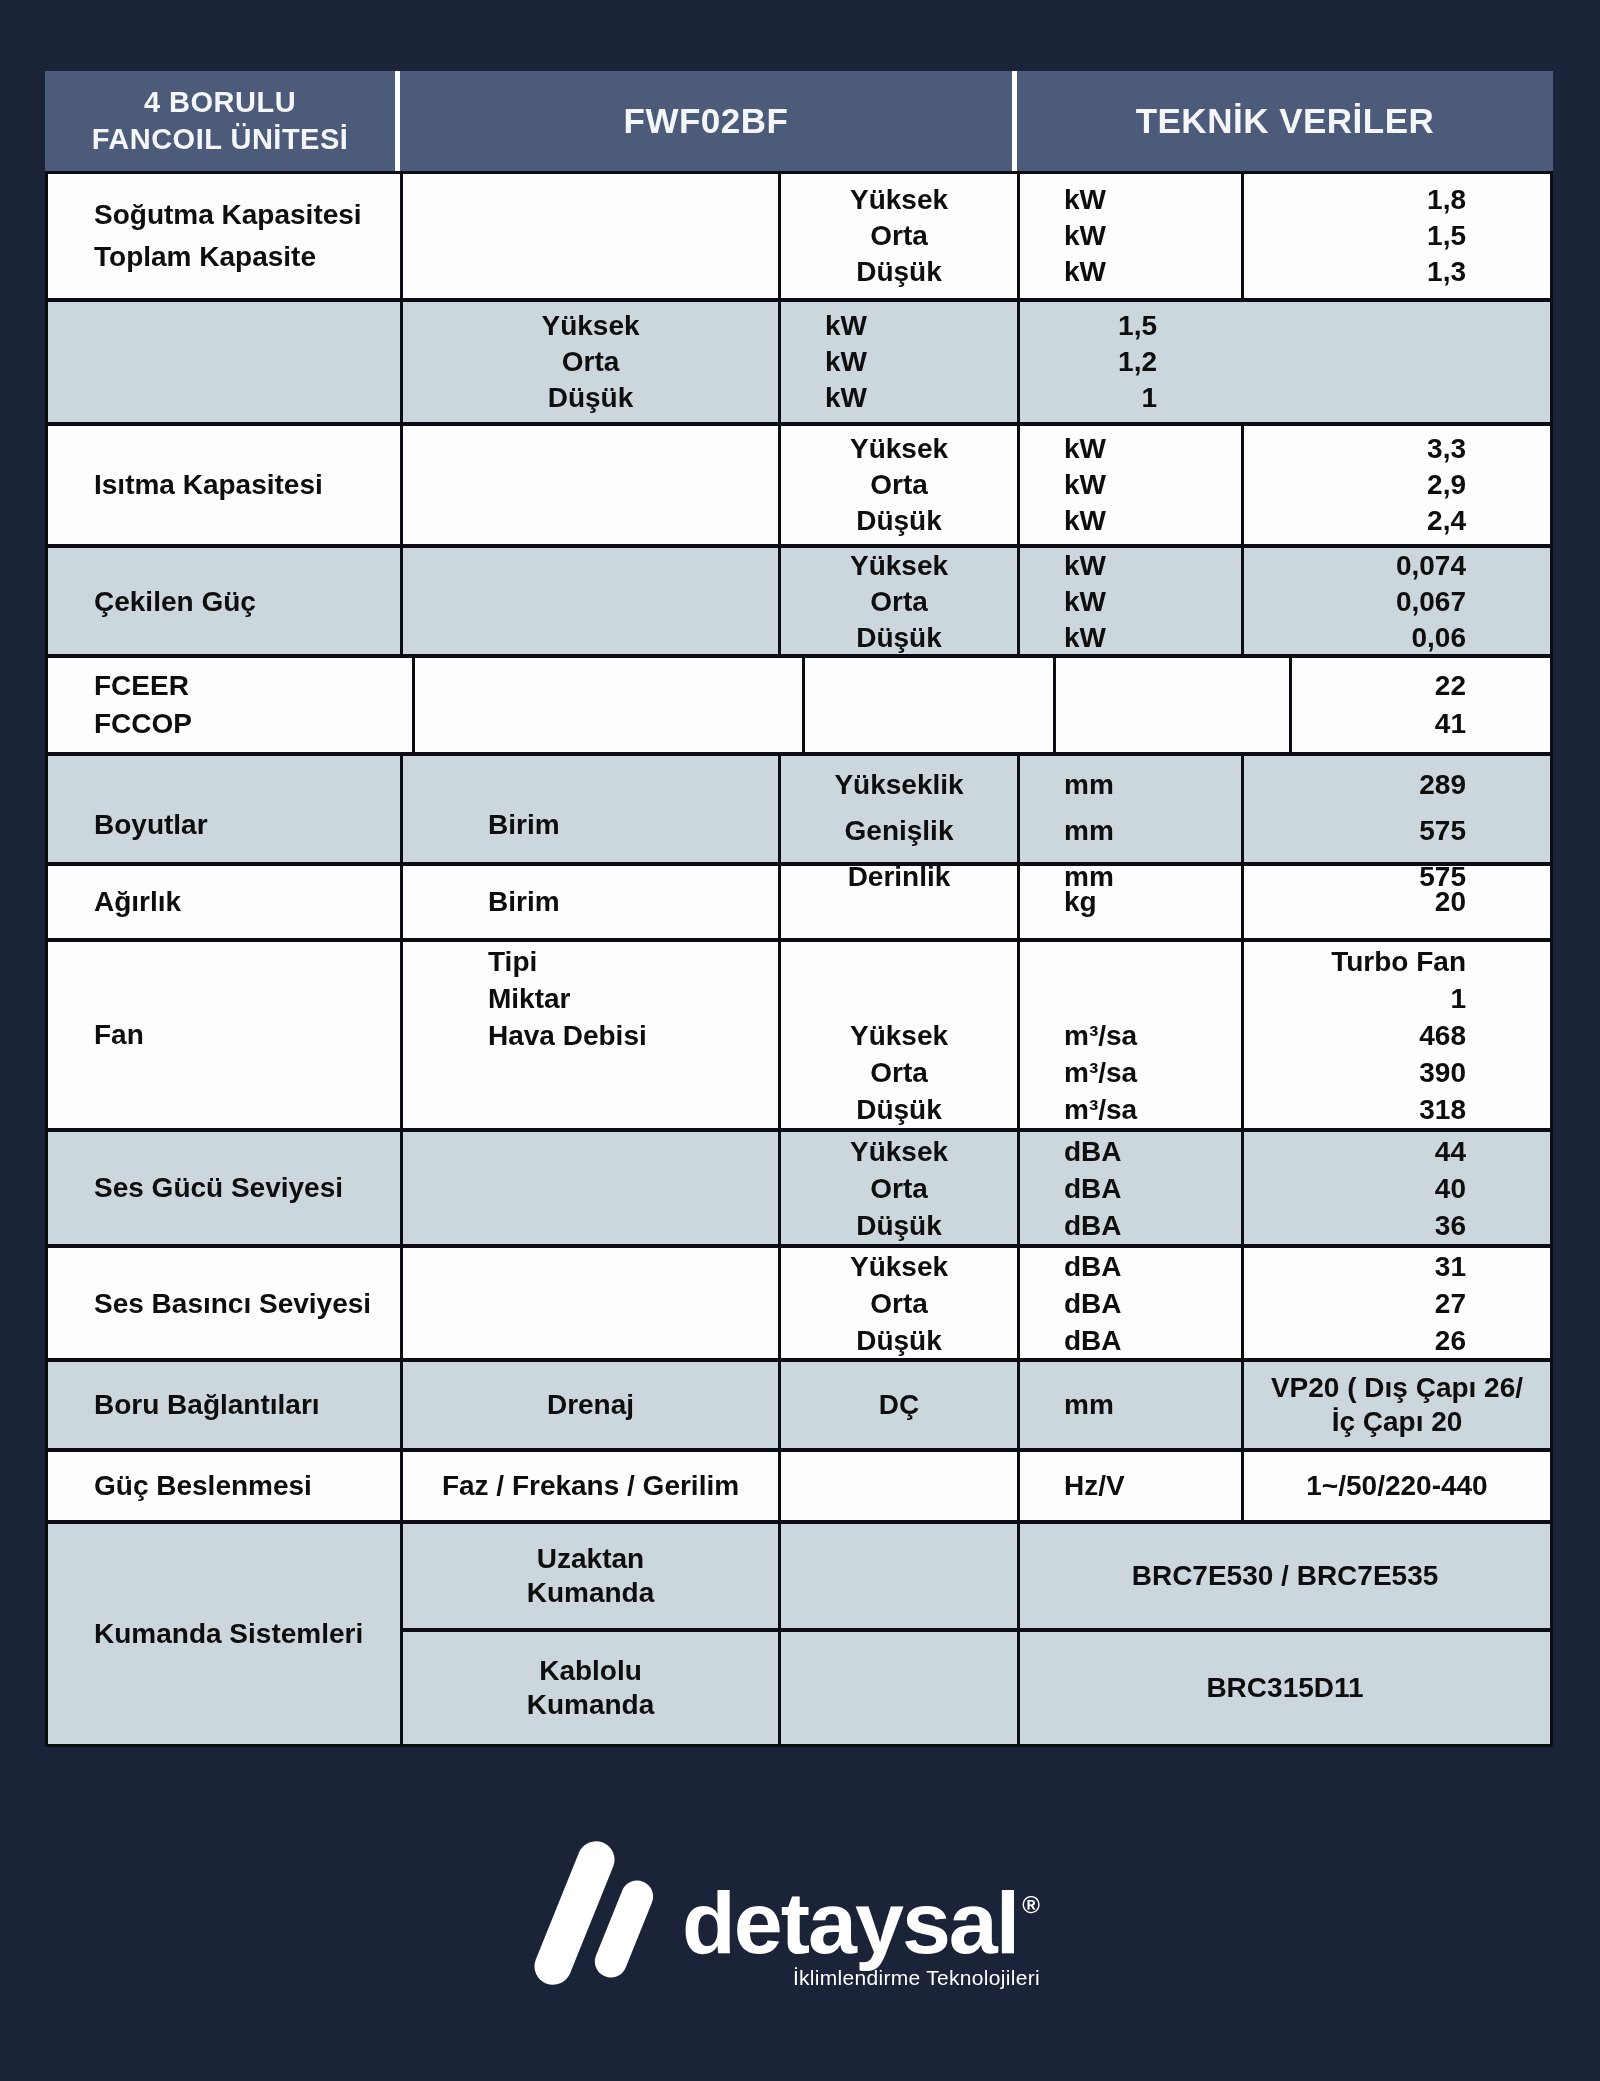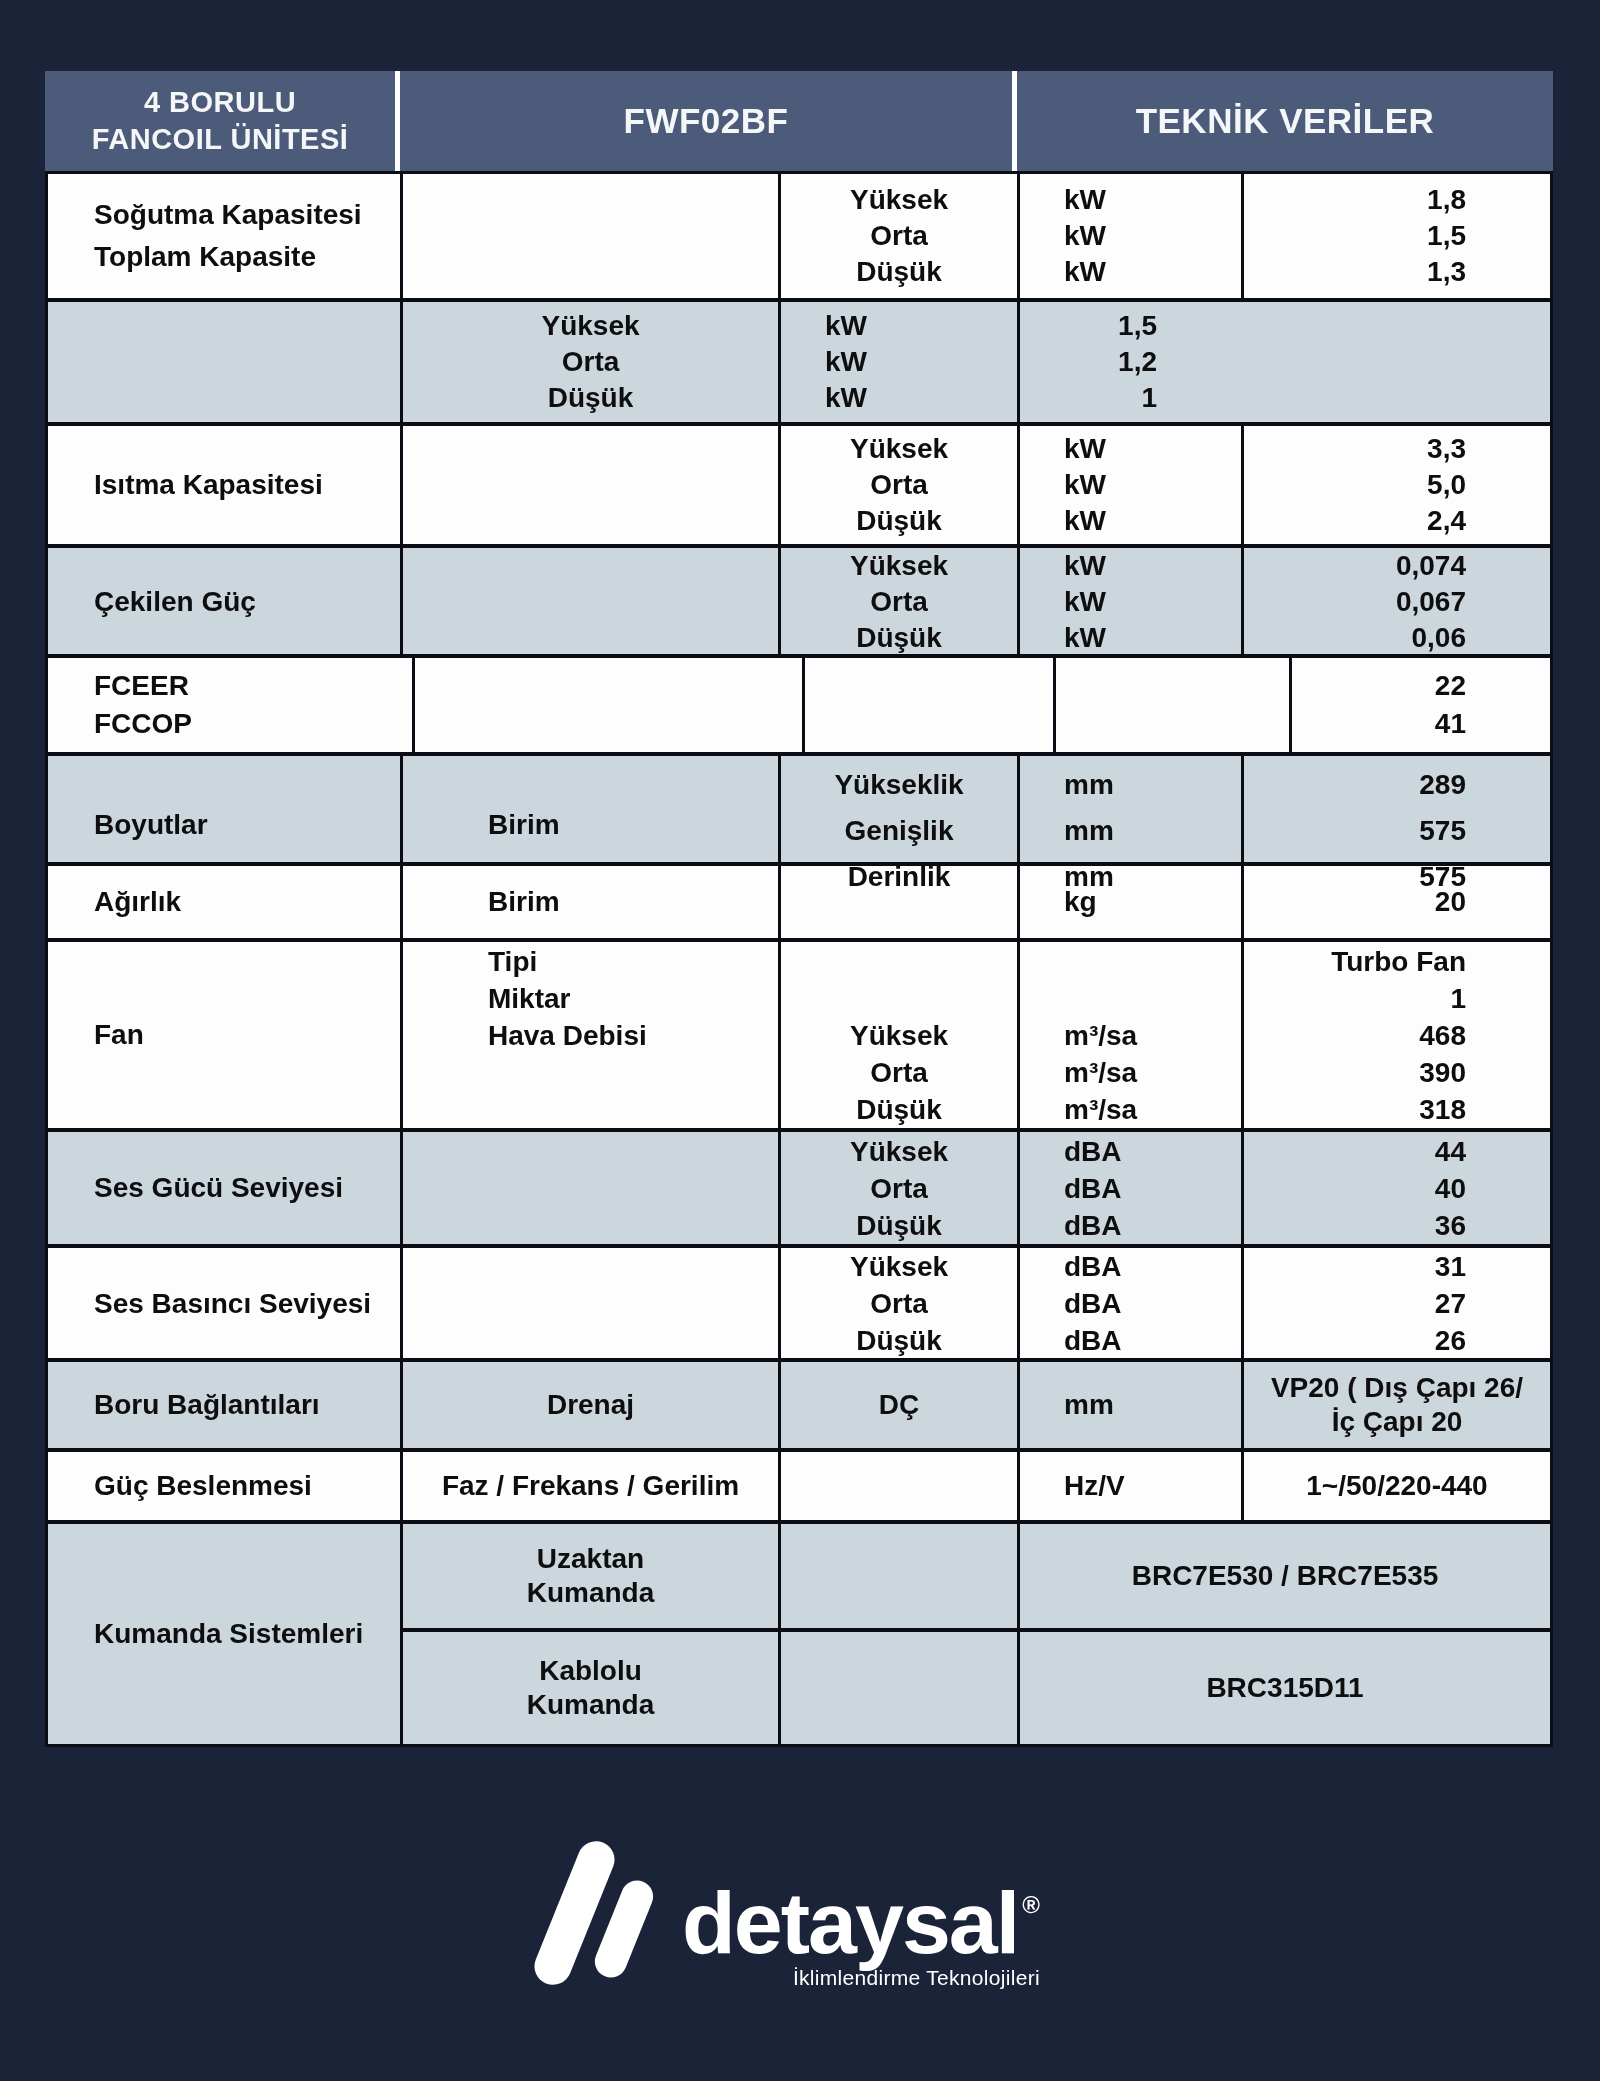--- a/index.html
+++ b/index.html
@@ -150,21 +150,21 @@
           <div>Orta</div>
           <div>Düşük</div>
         </div>
         <div class="c c4 stack">
           <div>kW</div>
           <div>kW</div>
           <div>kW</div>
         </div>
         <div class="c c5 stack">
           <div>3,3</div>
-          <div>5,0</div>
+          <div>2,9</div>
           <div>2,4</div>
         </div>
       </div>
 
       <div class="trow r-cekilen light">
         <div class="c c1">
           <div>Çekilen Güç</div>
         </div>
         <div class="c c2"></div>
         <div class="c c3 stack">

